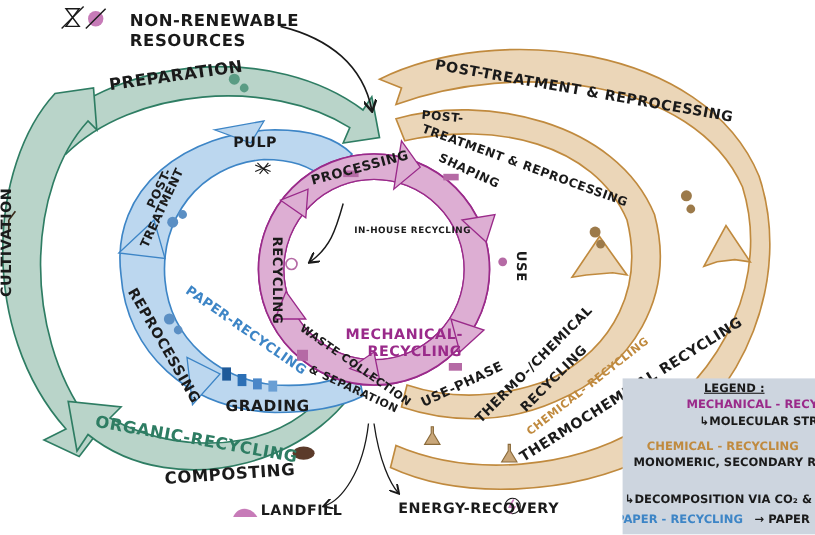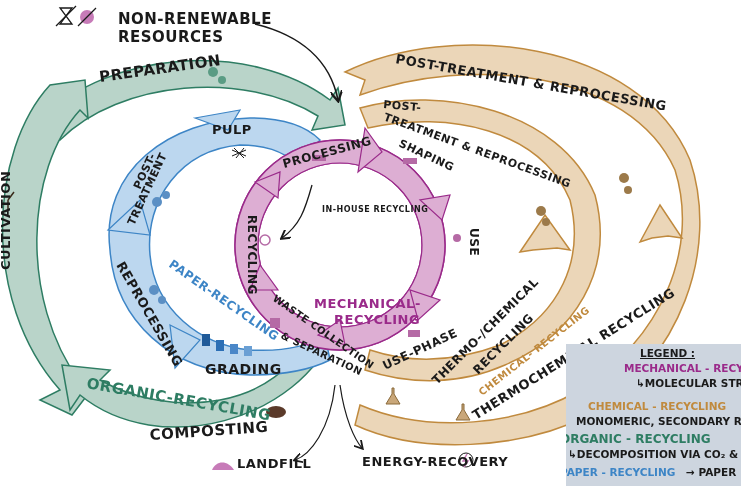--- a/index.html
+++ b/index.html
@@ -173,17 +173,16 @@
   <text class="lbl" x="237" y="468" font-size="13">LANDFILL</text>
   <text class="lbl" x="362" y="466" font-size="13">ENERGY-RECOVERY</text>
 </svg>
 
 <div class="legend">
   <div style="left:74px; top:2px; text-decoration: underline; color:#1a1a1a;">LEGEND :</div>
   <div style="left:58px; top:17px; color:#9a2a8a;">MECHANICAL - RECYCLING</div>
   <div style="left:70px; top:32px; color:#1a1a1a;">↳MOLECULAR STRUCTURE</div>
   <div style="left:22px; top:55px; color:#c08a3e;text-align:center;">CHEMICAL - RECYCLING</div>
   <div style="left:10px; top:70px; color:#1a1a1a;">MONOMERIC, SECONDARY RAW MATERIAL</div>
-  <div style="left:-6px; top:88px; color:#2e7d63; font-size:12px;">ORGANIC - RECYCLING</div>
   <div style="left:2px; top:103px; color:#1a1a1a;">↳DECOMPOSITION VIA CO₂ &amp; MINERALIZATION</div>
   <div style="left:-6px; top:121px; color:#3d85c6;">PAPER - RECYCLING</div>
   <div style="left:120px; top:121px; color:#1a1a1a;">→ PAPER</div>
 </div>
 
 </body></html>

